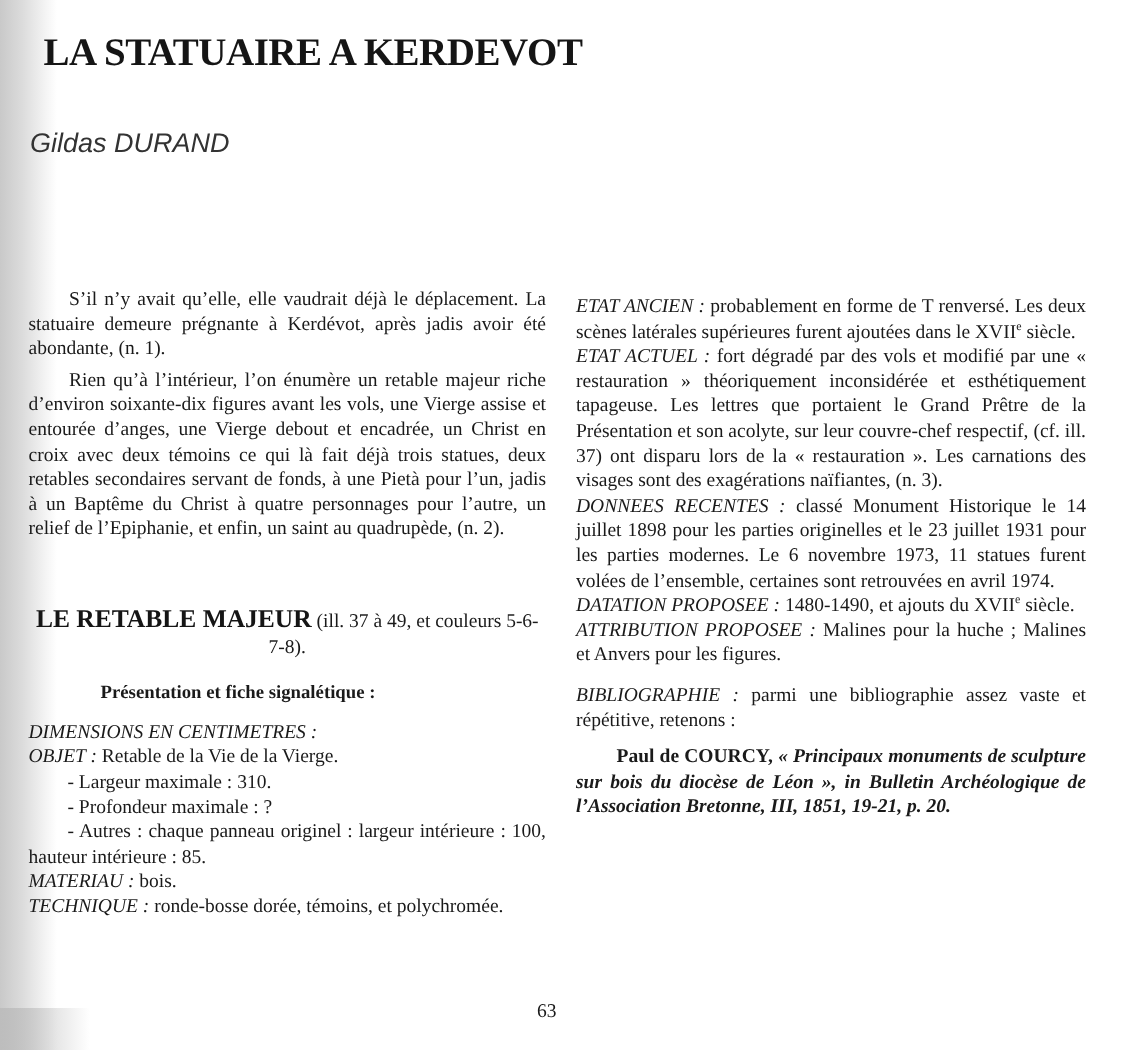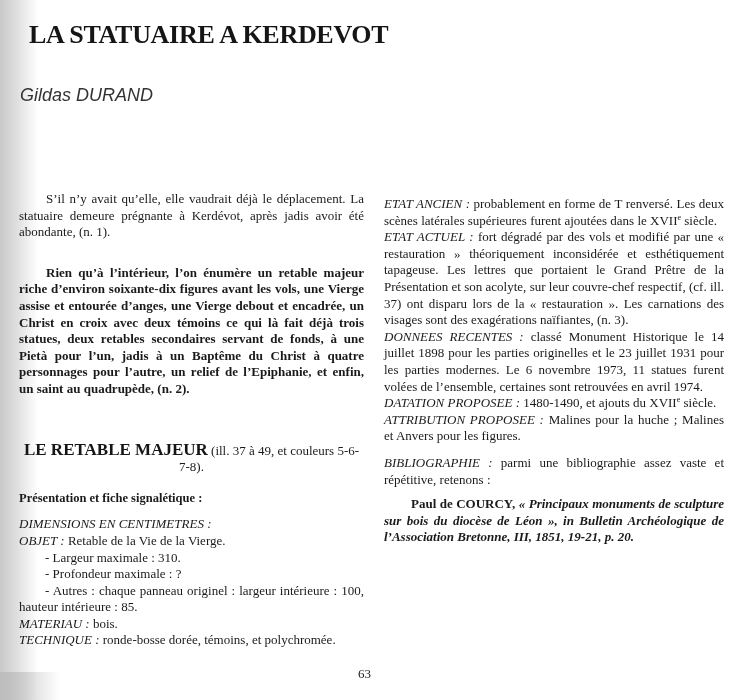--- a/index.html
+++ b/index.html
@@ -25,24 +25,24 @@
     .author {
       position: absolute; left: 20px; top: 85px;
       font-family: "Liberation Sans", sans-serif; font-style: italic;
       font-size: 18px; color: #333;
     }
     .col { position: absolute; font-size: 13px; line-height: 16.6px; text-align: justify; }
     .col-left { left: 19px; top: 191px; width: 345px; }
     .col-right { left: 384px; top: 196px; width: 340px; }
     p { margin: 0; }
     .indent { text-indent: 27px; }
-    .gap { margin-top: 24px; font-weight: bold; }
+    .gap { margin-top: 4px; }
     .section-heading { margin-top: 44px; font-size: 13px; text-align: center; }
     .section-heading b { font-size: 17px; font-weight: bold; color: #151515; }
-    .subhead { margin-top: 14px; font-weight: bold; font-size: 12.5px; font-family: "Liberation Serif", serif; }
+    .subhead { margin-top: 14px; font-weight: bold; font-size: 12.5px; font-family: "Liberation Serif", serif; margin-left: 48px; }
     .field { margin: 0; }
     .field i { font-style: italic; }
     .dim-item { padding-left: 26px; }
     .small-gap { margin-top: 10px; }
     .ref { text-indent: 27px; }
     .ref-gap { margin-top: 8px; font-weight: bold; }
     .page-number {
       position: absolute; left: 358px; top: 666px; font-size: 13px;
     }
     sup { font-size: 8px; vertical-align: super; line-height: 0; }

